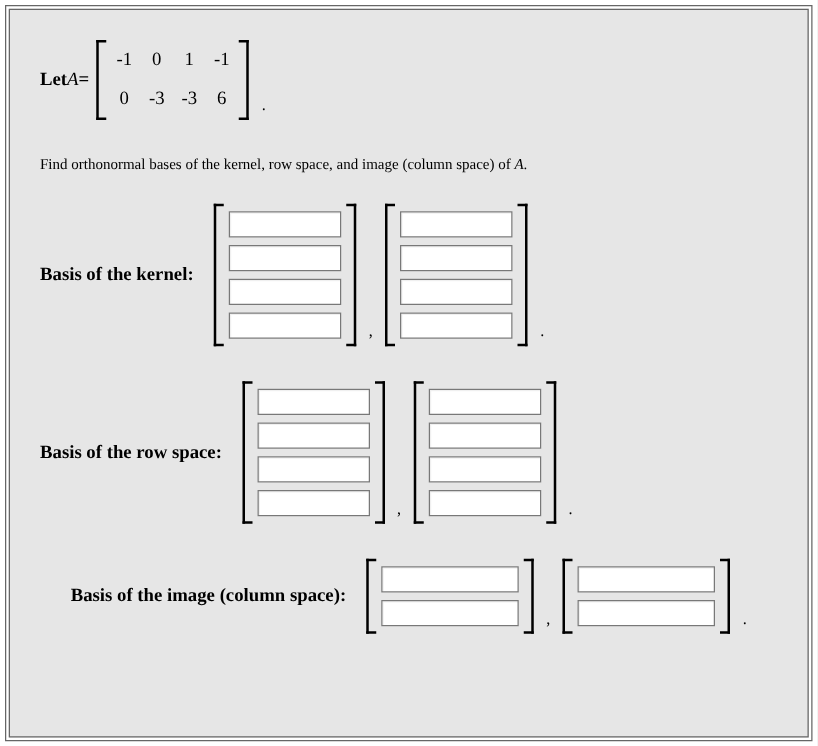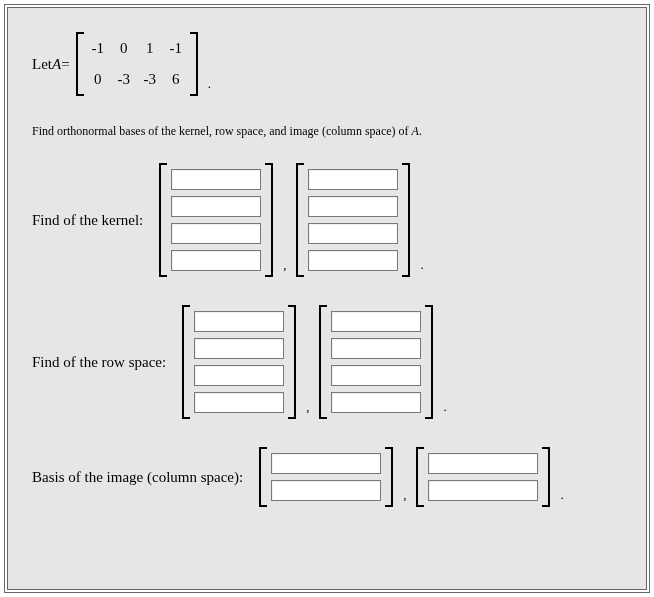--- a/index.html
+++ b/index.html
@@ -27,20 +27,21 @@
       font-size: 15px;
       color: #000;
     }
     .row {
       display: flex;
       align-items: center;
       margin-bottom: 28px;
     }
     .text-label {
       white-space: nowrap;
+      font-weight: bold;
     }
     .italic-var {
       font-style: italic;
       font-family: "Times New Roman", serif;
     }
     .matrix-wrap {
       display: inline-flex;
       align-items: stretch;
       margin: 0 6px;
     }
@@ -127,21 +128,21 @@
         <span class="bracket right"></span>
       </span>
       <span class="punct">.</span>
     </div>
 
     <div class="instruction">
       <span>Find orthonormal bases of the kernel, row space, and image (column space) of </span><span class="italic-var">A</span><span>.</span>
     </div>
 
     <div class="row">
-      <span class="text-label">Find of the kernel:</span>
+      <span class="text-label">Basis of the kernel:</span>
       <span style="width:10px;"></span>
       <span class="matrix-wrap">
         <span class="bracket left"></span>
         <span class="input-col">
           <input class="input-box" style="">
           <input class="input-box" style="">
           <input class="input-box" style="">
           <input class="input-box" style="">
         </span>
         <span class="bracket right"></span>
@@ -154,21 +155,21 @@
           <input class="input-box" style="">
           <input class="input-box" style="">
           <input class="input-box" style="">
         </span>
         <span class="bracket right"></span>
       </span>
       <span class="punct">.</span>
     </div>
 
     <div class="row">
-      <span class="text-label">Find of the row space:</span>
+      <span class="text-label">Basis of the row space:</span>
       <span style="width:10px;"></span>
       <span class="matrix-wrap">
         <span class="bracket left"></span>
         <span class="input-col">
           <input class="input-box" style="">
           <input class="input-box" style="">
           <input class="input-box" style="">
           <input class="input-box" style="">
         </span>
         <span class="bracket right"></span>
@@ -180,21 +181,21 @@
           <input class="input-box" style="">
           <input class="input-box" style="">
           <input class="input-box" style="">
           <input class="input-box" style="">
         </span>
         <span class="bracket right"></span>
       </span>
       <span class="punct">.</span>
     </div>
 
-    <div class="row" style="margin-bottom:0;">
+    <div class="row" style="margin-bottom:0;justify-content:center;">
       <span class="text-label">Basis of the image (column space):</span>
       <span style="width:10px;"></span>
       <span class="matrix-wrap">
         <span class="bracket left"></span>
         <span class="input-col">
           <input class="input-box wide" style="">
           <input class="input-box wide" style="">
         </span>
         <span class="bracket right"></span>
       </span>

